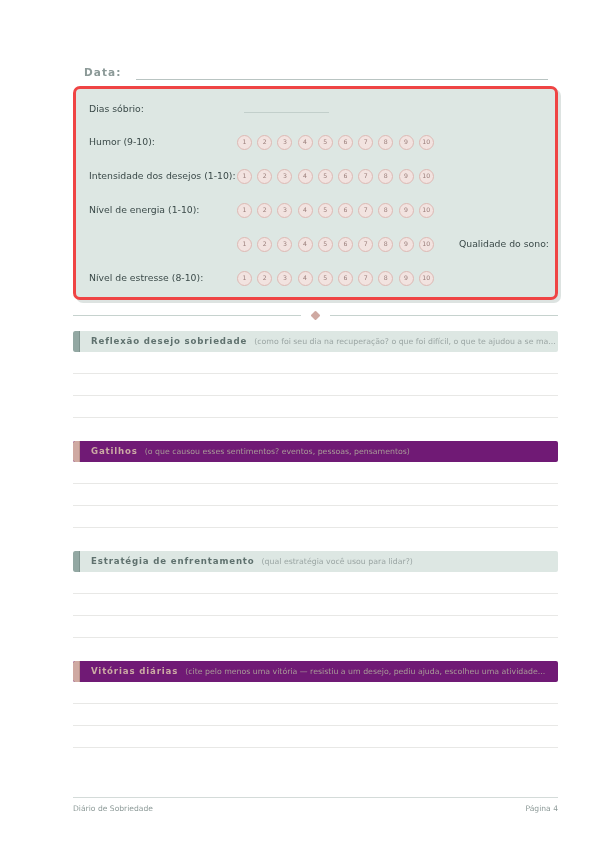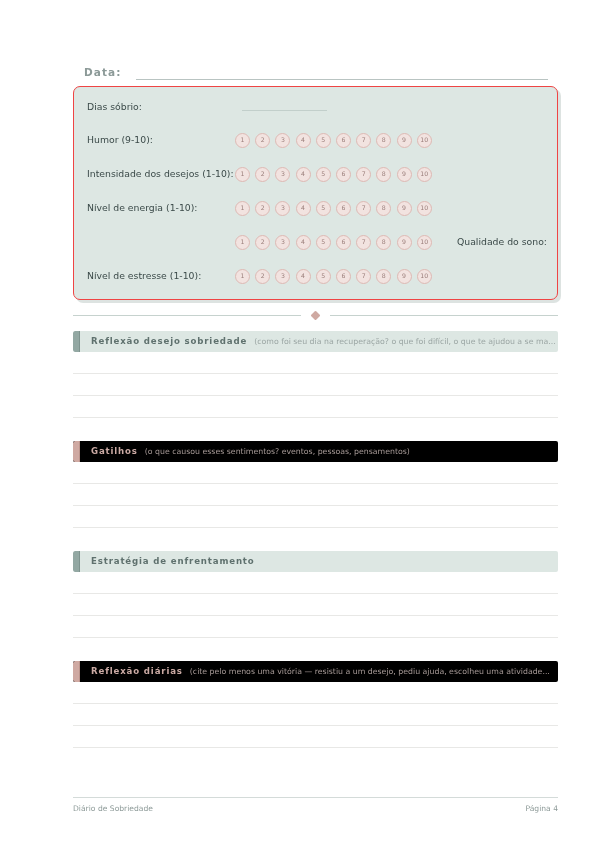--- a/index.html
+++ b/index.html
@@ -51,21 +51,21 @@
   }
 
   
   .metrics-card {
     position: absolute;
     left: 57px;
     top: 86px;
     width: 485px;
     height: 214px;
     background: #dde7e3;
-    border: 1px solid #ef4444;
+    border: 3px solid #ef4444;
     border-radius: 7px;
     box-shadow: 3px 3px 0 rgba(150,168,163,0.32);
     box-sizing: border-box;
   }
 
   .metric-row {
     position: absolute;
     left: 13px;
     width: 460px;
     height: 18px;
@@ -166,21 +166,21 @@
     font-size: 7.8px;
     color: #9aa5a3;
     margin-left: 7px;
     line-height: 21px;
   }
 
   .theme-green .sec-header { background: #dde7e3; }
   .theme-green .accent { background: #93a8a3; box-shadow: inset -1px 0 0 #7e938e; }
   .theme-green .sec-title { color: #5f716e; }
 
-  .theme-rose .sec-header { background: #000000; }
+  .theme-rose .sec-header { background: #701a75; }
   .theme-rose .accent { background: #cfa9a2; box-shadow: inset -1px 0 0 #bb938b; }
   .theme-rose .sec-title { color: #cbaaa4; }
   .theme-rose .sec-hint { color: #a89b98; }
 
   .writing-lines { margin-top: 0; }
   .wline {
     height: 21px;
     border-bottom: 1px solid #e8e8e6;
   }
 
@@ -268,21 +268,21 @@
           <span class="dot">4</span>
           <span class="dot">5</span>
           <span class="dot">6</span>
           <span class="dot">7</span>
           <span class="dot">8</span>
           <span class="dot">9</span>
           <span class="dot">10</span>
         </span>
       </div>
       <div class="metric-row" style="top: 180px;">
-        <span class="metric-label">Nível de estresse (1-10):</span>
+        <span class="metric-label">Nível de estresse (8-10):</span>
         <span class="scale">
           <span class="dot">1</span>
           <span class="dot">2</span>
           <span class="dot">3</span>
           <span class="dot">4</span>
           <span class="dot">5</span>
           <span class="dot">6</span>
           <span class="dot">7</span>
           <span class="dot">8</span>
           <span class="dot">9</span>
@@ -319,31 +319,32 @@
         <div class="writing-lines">
           <div class="wline"></div>
           <div class="wline"></div>
           <div class="wline"></div>
         </div>
       </div>
       <div class="section theme-green" style="top: 551px;">
         <div class="sec-header">
           <span class="accent"></span>
           <span class="sec-title">Estratégia de enfrentamento</span>
+          <span class="sec-hint">(qual estratégia você usou para lidar?)</span>
         </div>
         <div class="writing-lines">
           <div class="wline"></div>
           <div class="wline"></div>
           <div class="wline"></div>
         </div>
       </div>
       <div class="section theme-rose" style="top: 661px;">
         <div class="sec-header">
           <span class="accent"></span>
-          <span class="sec-title">Reflexão diárias</span>
+          <span class="sec-title">Vitórias diárias</span>
           <span class="sec-hint">(cite pelo menos uma vitória — resistiu a um desejo, pediu ajuda, escolheu uma atividade...</span>
         </div>
         <div class="writing-lines">
           <div class="wline"></div>
           <div class="wline"></div>
           <div class="wline"></div>
         </div>
       </div>
     </div>
 

